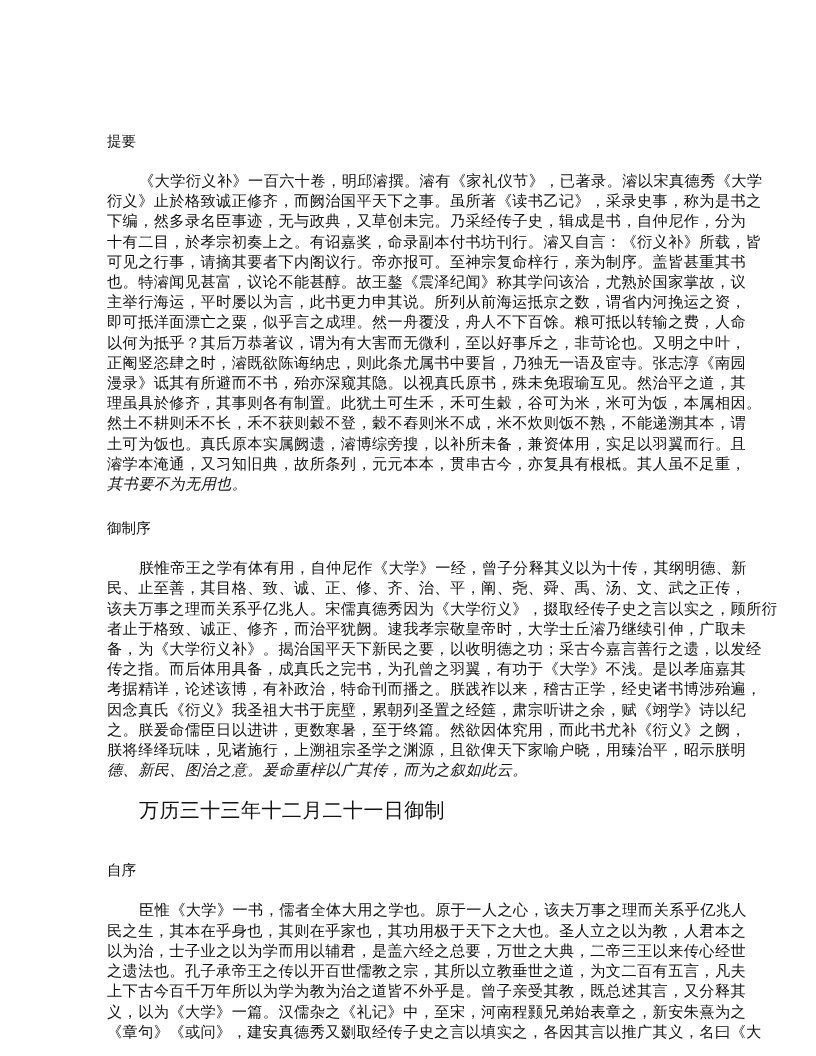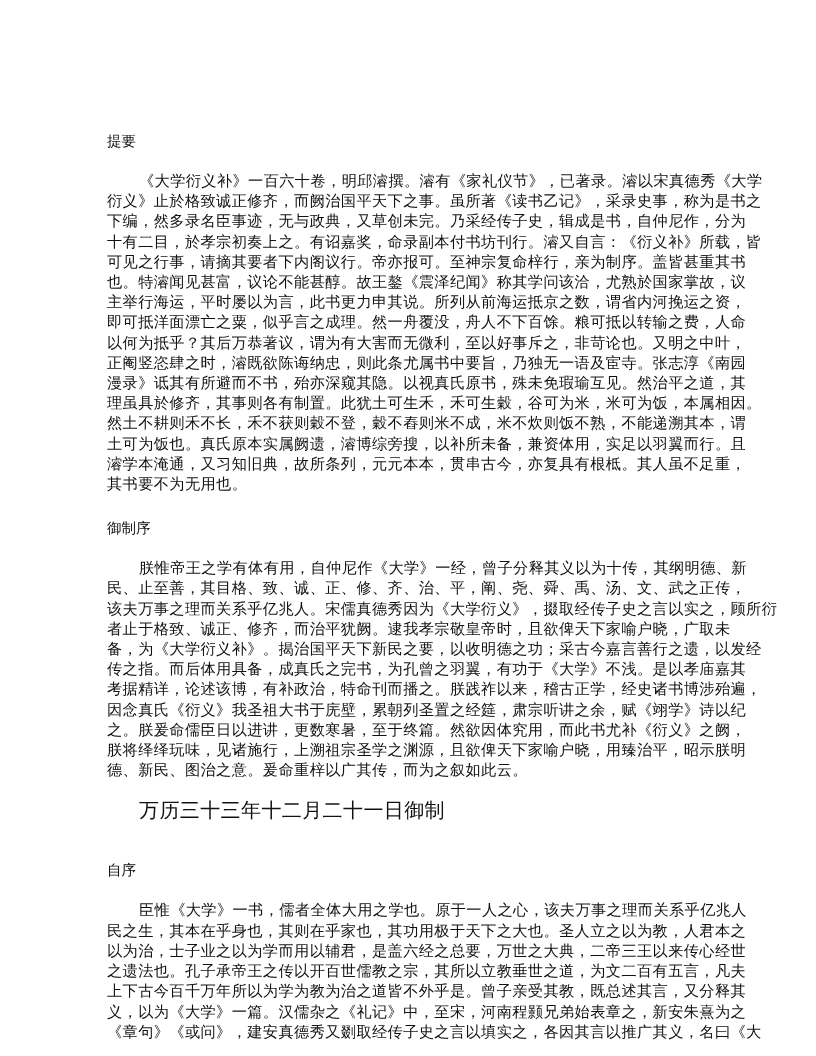--- a/index.html
+++ b/index.html
@@ -15,21 +15,21 @@
     font-size: 14.5px; line-height: 20px; margin: 0;
     font-family: "DejaVu Sans", "Liberation Sans", sans-serif;
   }
   .para {
     font-size: 15.2px; line-height: 20.2px; margin: 0;
     text-align: justify; text-indent: 2em;
     letter-spacing: 0.4px;
     font-family: "DejaVu Sans", "Liberation Sans", sans-serif;
   }
   .line { display: block; white-space: nowrap; text-align-last: justify; }
-  .line.last { text-align-last: left; }
+  .line.last { text-align-last: left; font-style: italic; }
   .para .line.first { padding-left: 32px; }
   .gap-small { height: 20px; }
   .gap-mid { height: 24px; }
   .gap-large { height: 40px; }
   .date { font-size: 20px; line-height: 20px; padding-left: 32px; letter-spacing: 0.4px;
     font-family: "DejaVu Sans", "Liberation Sans", sans-serif; }
 </style>
 </head>
 <body>
 
@@ -56,21 +56,21 @@
     <span class="line last">其书要不为无用也。</span>
   </div>
 
   <div class="gap-mid"></div>
   <div class="heading">御制序</div>
   <div class="gap-small"></div>
   <div class="para" style="text-indent:0">
     <span class="line first">朕惟帝王之学有体有用，自仲尼作《大学》一经，曾子分释其义以为十传，其纲明德、新</span>
     <span class="line">民、止至善，其目格、致、诚、正、修、齐、治、平，阐、尧、舜、禹、汤、文、武之正传，</span>
     <span class="line">该夫万事之理而关系乎亿兆人。宋儒真德秀因为《大学衍义》，掇取经传子史之言以实之，顾所衍</span>
-    <span class="line">者止于格致、诚正、修齐，而治平犹阙。逮我孝宗敬皇帝时，且欲俾天下家喻户晓，广取未</span>
+    <span class="line">者止于格致、诚正、修齐，而治平犹阙。逮我孝宗敬皇帝时，大学士丘濬乃继续引伸，广取未</span>
     <span class="line">备，为《大学衍义补》。揭治国平天下新民之要，以收明德之功；采古今嘉言善行之遗，以发经</span>
     <span class="line">传之指。而后体用具备，成真氏之完书，为孔曾之羽翼，有功于《大学》不浅。是以孝庙嘉其</span>
     <span class="line">考据精详，论述该博，有补政治，特命刊而播之。朕践祚以来，稽古正学，经史诸书博涉殆遍，</span>
     <span class="line">因念真氏《衍义》我圣祖大书于庑壁，累朝列圣置之经筵，肃宗听讲之余，赋《翊学》诗以纪</span>
     <span class="line">之。朕爰命儒臣日以进讲，更数寒暑，至于终篇。然欲因体究用，而此书尤补《衍义》之阙，</span>
     <span class="line">朕将绎绎玩味，见诸施行，上溯祖宗圣学之渊源，且欲俾天下家喻户晓，用臻治平，昭示朕明</span>
     <span class="line last">德、新民、图治之意。爰命重梓以广其传，而为之叙如此云。</span>
   </div>
   <div class="gap-small"></div>
   <div class="date">万历三十三年十二月二十一日御制</div>

